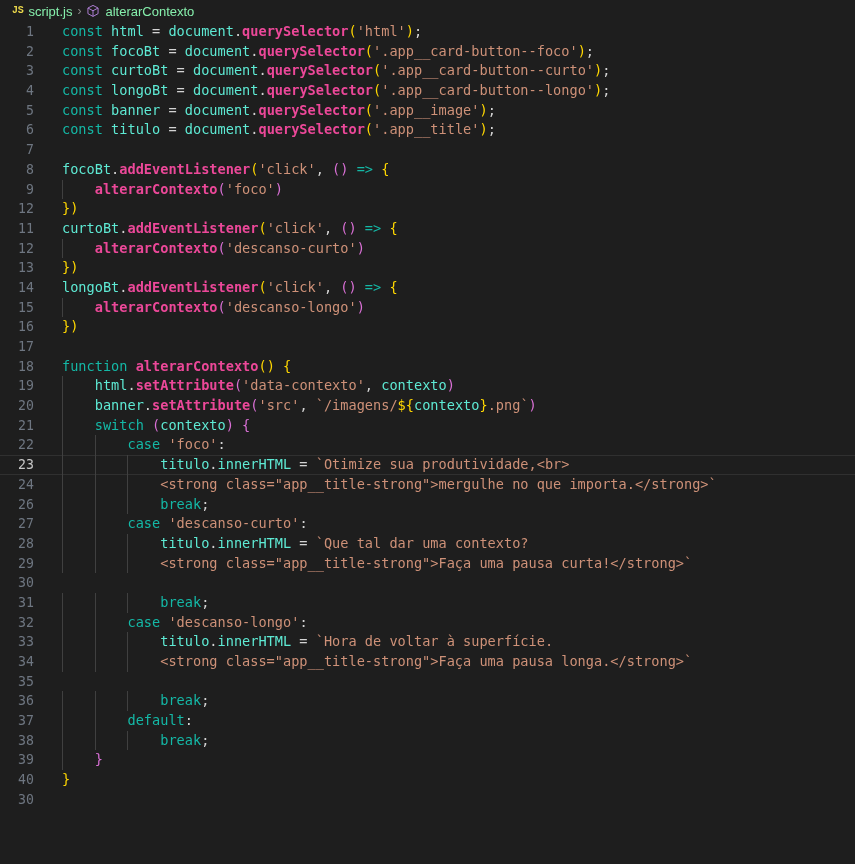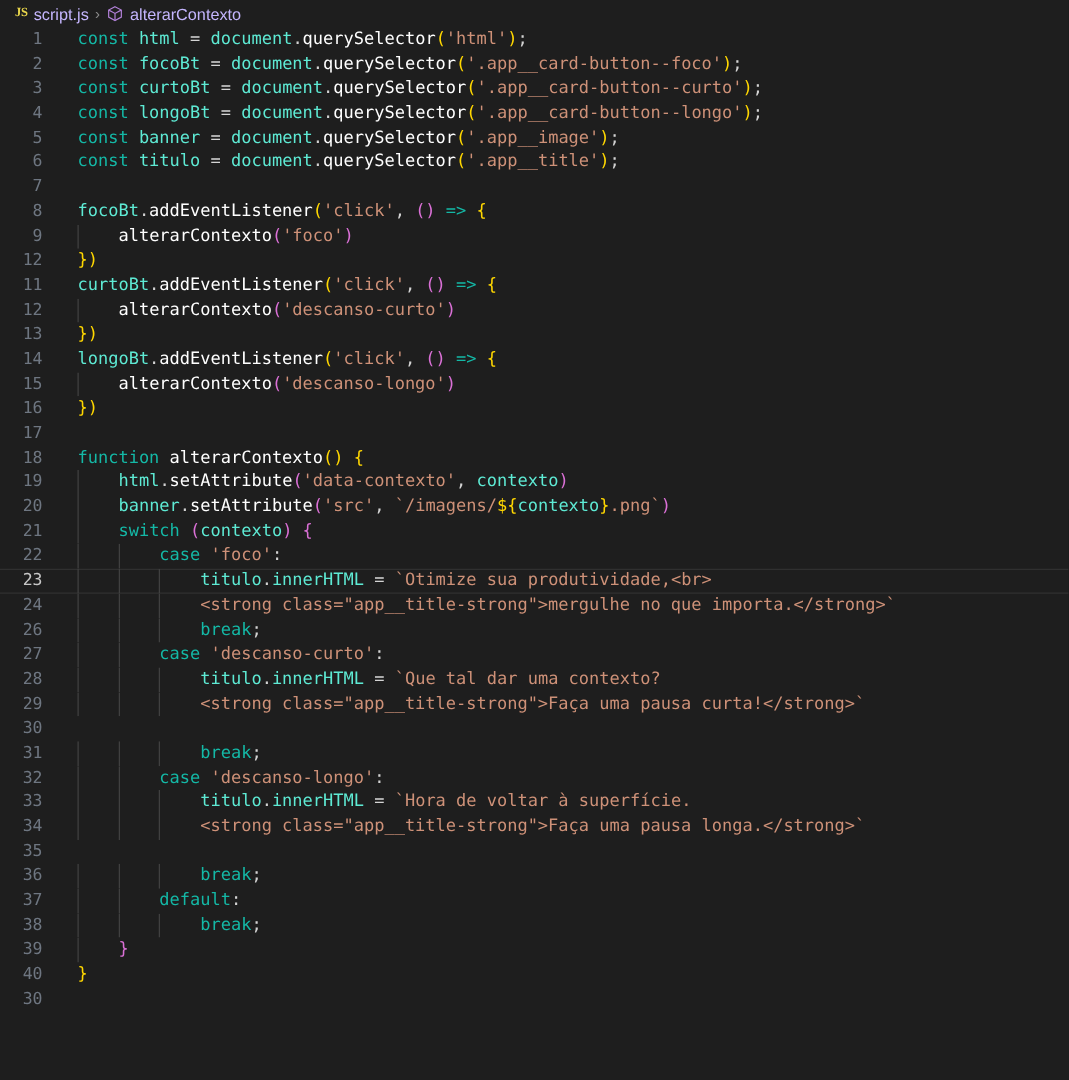--- a/index.html
+++ b/index.html
@@ -21,29 +21,29 @@
     display: flex;
     align-items: center;
     padding-left: 12px;
     font-family: "Liberation Sans", sans-serif;
     font-size: 13px;
     color: #a9a9a9;
     white-space: nowrap;
     user-select: none;
   }
   .bc-seg { display: flex; align-items: center; }
-  .bc-label { margin-left: 5px; color: #c4b5fd; }
+  .bc-label { margin-left: 5px; color: #86efac; }
   .bc-sep {
     margin: 0 5px;
     color: #8a8a8a;
     font-size: 12px;
     line-height: 1;
   }
   .js-badge {
-    font-family: Liberation Serif, serif;
+    font-family: Liberation Mono, monospace;
     font-weight: bold;
     font-size: 10px;
     color: #e9d64b;
     letter-spacing: -0.3px;
     line-height: 1;
   }
   .cube-icon { display: inline-flex; width: 14px; height: 14px; }
 
   
   #editor {
@@ -96,21 +96,21 @@
     position: absolute;
     top: 0; bottom: 0;
     width: 1px;
     background: #404040;
   }
 
   
   .kw   { color: #14b8a6; }   
   .ctl  { color: #14b8a6; margin-top: 41px; }   
   .var  { color: #5eead4; }   
-  .fn   { color: #ffffff; }   
+  .fn   { color: #ec4899; font-weight: bold; }   
   .str  { color: #ce9178; }   
   .op   { color: #d4d4d4; }   
   .b1   { color: #ffd700; }   
   .b2   { color: #da70d6; }   
 </style>
 </head>
 <body>
 
 <div id="breadcrumb">
   <span class="bc-seg">

